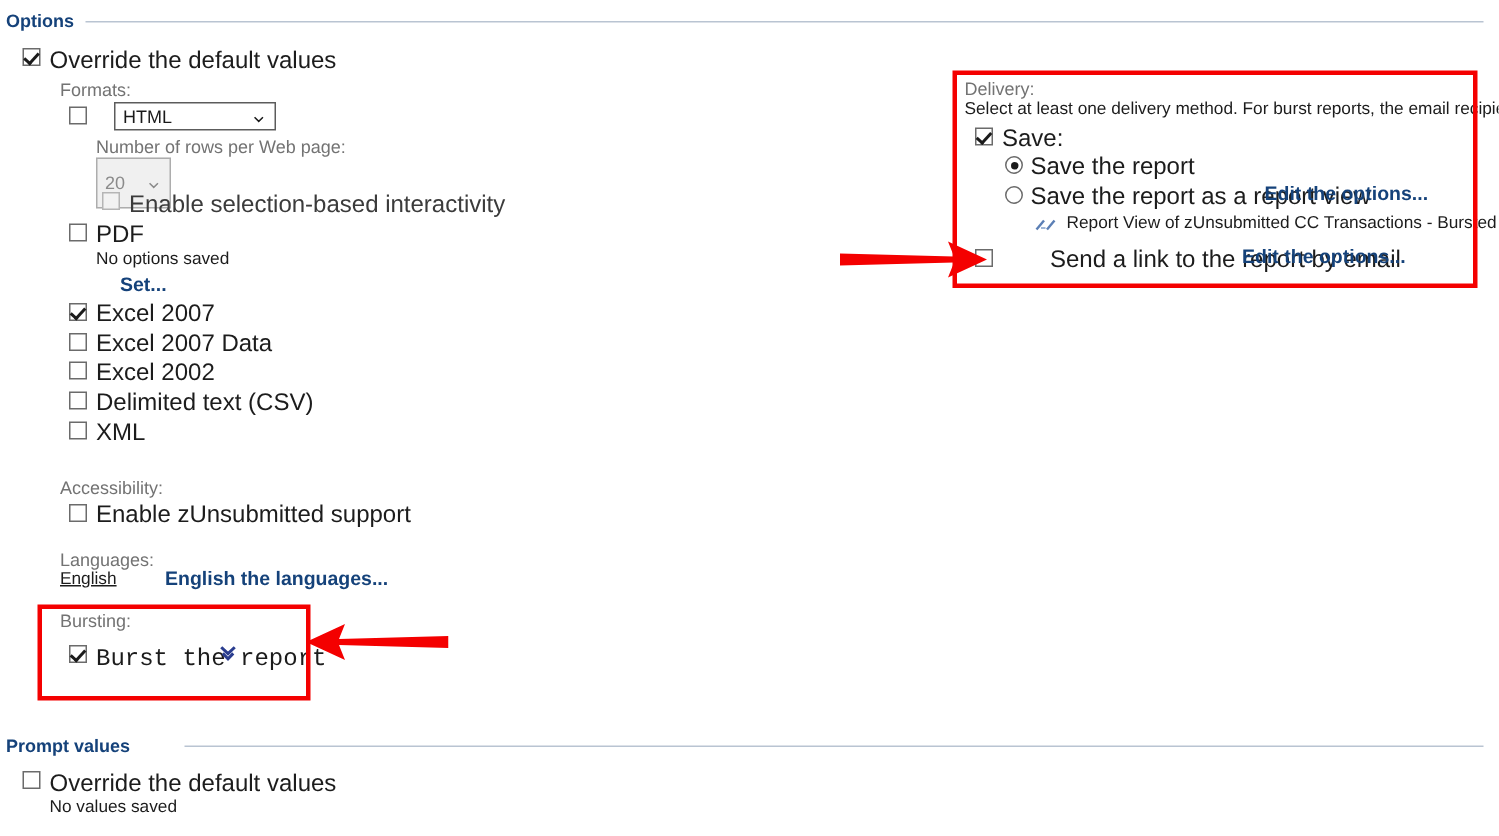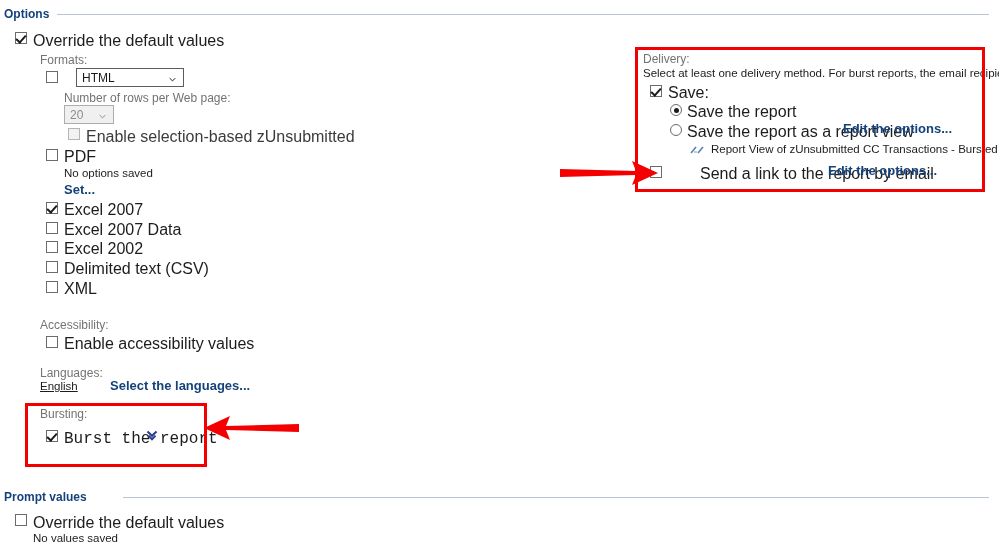--- a/index.html
+++ b/index.html
@@ -142,57 +142,57 @@
 
 <div class="cb" style="left:46px; top:71px;"></div>
 <div class="sel" style="left:64px; top:68px; width:108px; height:19px;margin-left:12px;">
   <span>HTML</span>
   <svg class="caret" viewBox="0 0 10 10">
     <path d="M1 3 L5 7 L9 3" fill="none" stroke="#1a1a1a" stroke-width="1.4"></path>
   </svg>
 </div>
 
 <div class="abs bold-blue" style="left:64px; top:91px;">Number of rows per Web page:</div>
-<div class="sel disabled" style="left:64px; top:105px; width:50px; height:19px;text-align:right;">
+<div class="sel disabled" style="left:64px; top:105px; width:50px; height:34px;text-align:right;">
   <span>20</span>
   <svg class="caret" viewBox="0 0 10 10">
     <path d="M1 3 L5 7 L9 3" fill="none" stroke="#8b8b8b" stroke-width="1.4"></path>
   </svg>
 </div>
 
 <div class="cb disabled" style="left:68px; top:128px;"></div>
-<div class="abs lbl" style="left:86px; top:128px; color:#3b3b3b;">Enable selection-based zUnsubmitted</div>
+<div class="abs lbl" style="left:86px; top:128px; color:#3b3b3b;">Enable selection-based interactivity</div>
 
 <div class="cb" style="left:46px; top:149px;"></div>
 <div class="abs lbl" style="left:64px; top:148px;">PDF</div>
 <div class="abs lbl" style="left:64px; top:167px; font-size:11.5px;">No options saved</div>
-<div class="abs link-blue" style="left:64px; top:182px;">Set...</div>
+<div class="abs link-blue" style="left:80px; top:182px;">Set...</div>
 
 <div class="cb checked" style="left:46px; top:202px;"></div>
 <div class="abs lbl" style="left:64px; top:201px;">Excel 2007</div>
 
 <div class="cb" style="left:46px; top:222px;"></div>
 <div class="abs lbl" style="left:64px; top:221px;">Excel 2007 Data</div>
 
 <div class="cb" style="left:46px; top:241px;"></div>
 <div class="abs lbl" style="left:64px; top:240px;">Excel 2002</div>
 
 <div class="cb" style="left:46px; top:261px;"></div>
 <div class="abs lbl" style="left:64px; top:260px;">Delimited text (CSV)</div>
 
 <div class="cb" style="left:46px; top:281px;"></div>
 <div class="abs lbl" style="left:64px; top:280px;">XML</div>
 
 <div class="abs bold-blue" style="left:40px; top:318px;">Accessibility:</div>
 <div class="cb" style="left:46px; top:336px;"></div>
-<div class="abs lbl" style="left:64px; top:335px;">Enable accessibility values</div>
+<div class="abs lbl" style="left:64px; top:335px;">Enable zUnsubmitted support</div>
 
 <div class="abs bold-blue" style="left:40px; top:366px;">Languages:</div>
 <div class="abs lbl" style="left:40px; top:380px; font-size:11.5px;text-decoration:underline;">English</div>
-<div class="abs link-blue" style="left:110px; top:378px;">Select the languages...</div>
+<div class="abs link-blue" style="left:110px; top:378px;">English the languages...</div>
 
 <div class="abs bold-blue" style="left:40px; top:407px;">Bursting:</div>
 <div class="cb checked" style="left:46px; top:430px;"></div>
 <div class="abs lbl" style="left:64px; top:430px;font-family:Liberation Mono, monospace;">Burst the report</div>
 <svg class="chev" style="left:146px; top:429px; width:12px; height:14px;" viewBox="0 0 12 14">
   <path d="M1.5 2.5 L6 6.8 L10.5 2.5" fill="none" stroke="#2a3d8f" stroke-width="2"></path>
   <path d="M2.5 6.6 L6 10.2 L9.5 6.6" fill="none" stroke="#2a3d8f" stroke-width="2"></path>
 </svg>
 <div class="redbox" style="left:25px; top:403px; width:182px; height:64px;"></div>
 

